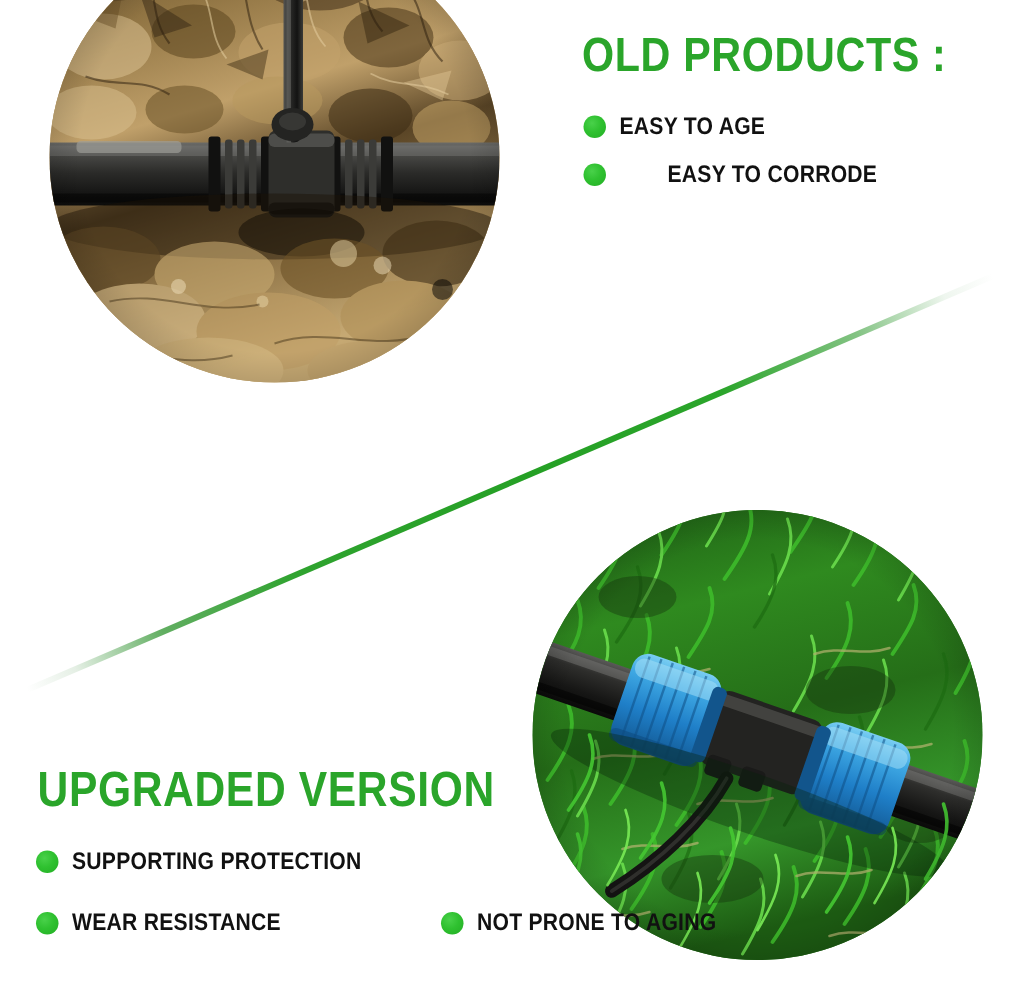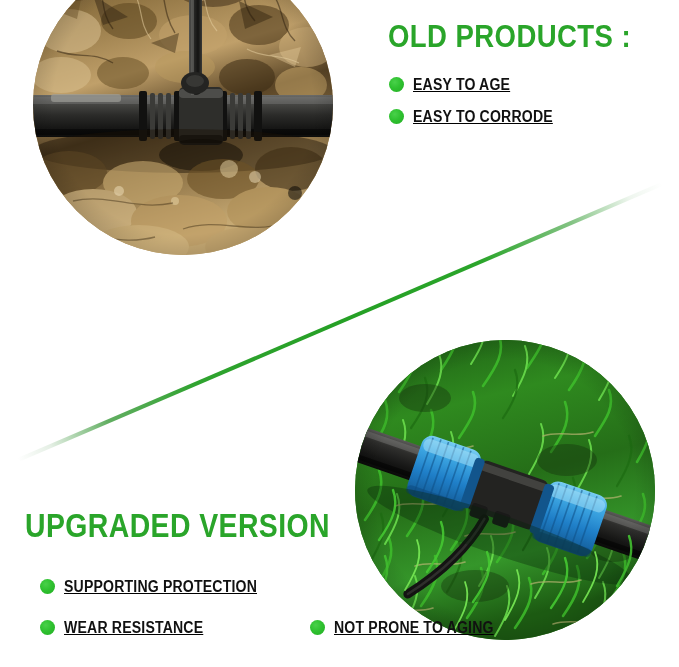--- a/index.html
+++ b/index.html
@@ -94,33 +94,32 @@
     top: 508px;
     font-size: 33px;
     line-height: 35px;
   }
 
   .bullet-list {
     position: absolute;
   }
 
   #list-old { left: 389px; top: 76px; }
-  #list-new { left: 40px; top: 566px; margin-top: 12px; }
+  #list-new { left: 24px; top: 566px; }
 
   .bullet-row {
     display: flex;
     align-items: center;
     margin-bottom: 15px;
     white-space: nowrap;
-    text-decoration: underline;
   }
 
   #list-new .bullet-row { margin-bottom: 24px; }
   #list-new .bullet-row:last-child { margin-bottom: 0; }
-  #list-old .bullet-row:last-child { margin-bottom: 0; }
+  #list-old .bullet-row:last-child { margin-bottom: 0; gap: 32px; }
 
   .dot {
     width: 15px;
     height: 15px;
     border-radius: 50%;
     background: radial-gradient(circle at 38% 34%, #49d14a 0%, #2fc130 45%, #23ae24 100%);
     flex: 0 0 auto;
     margin-right: 9px;
   }
 

